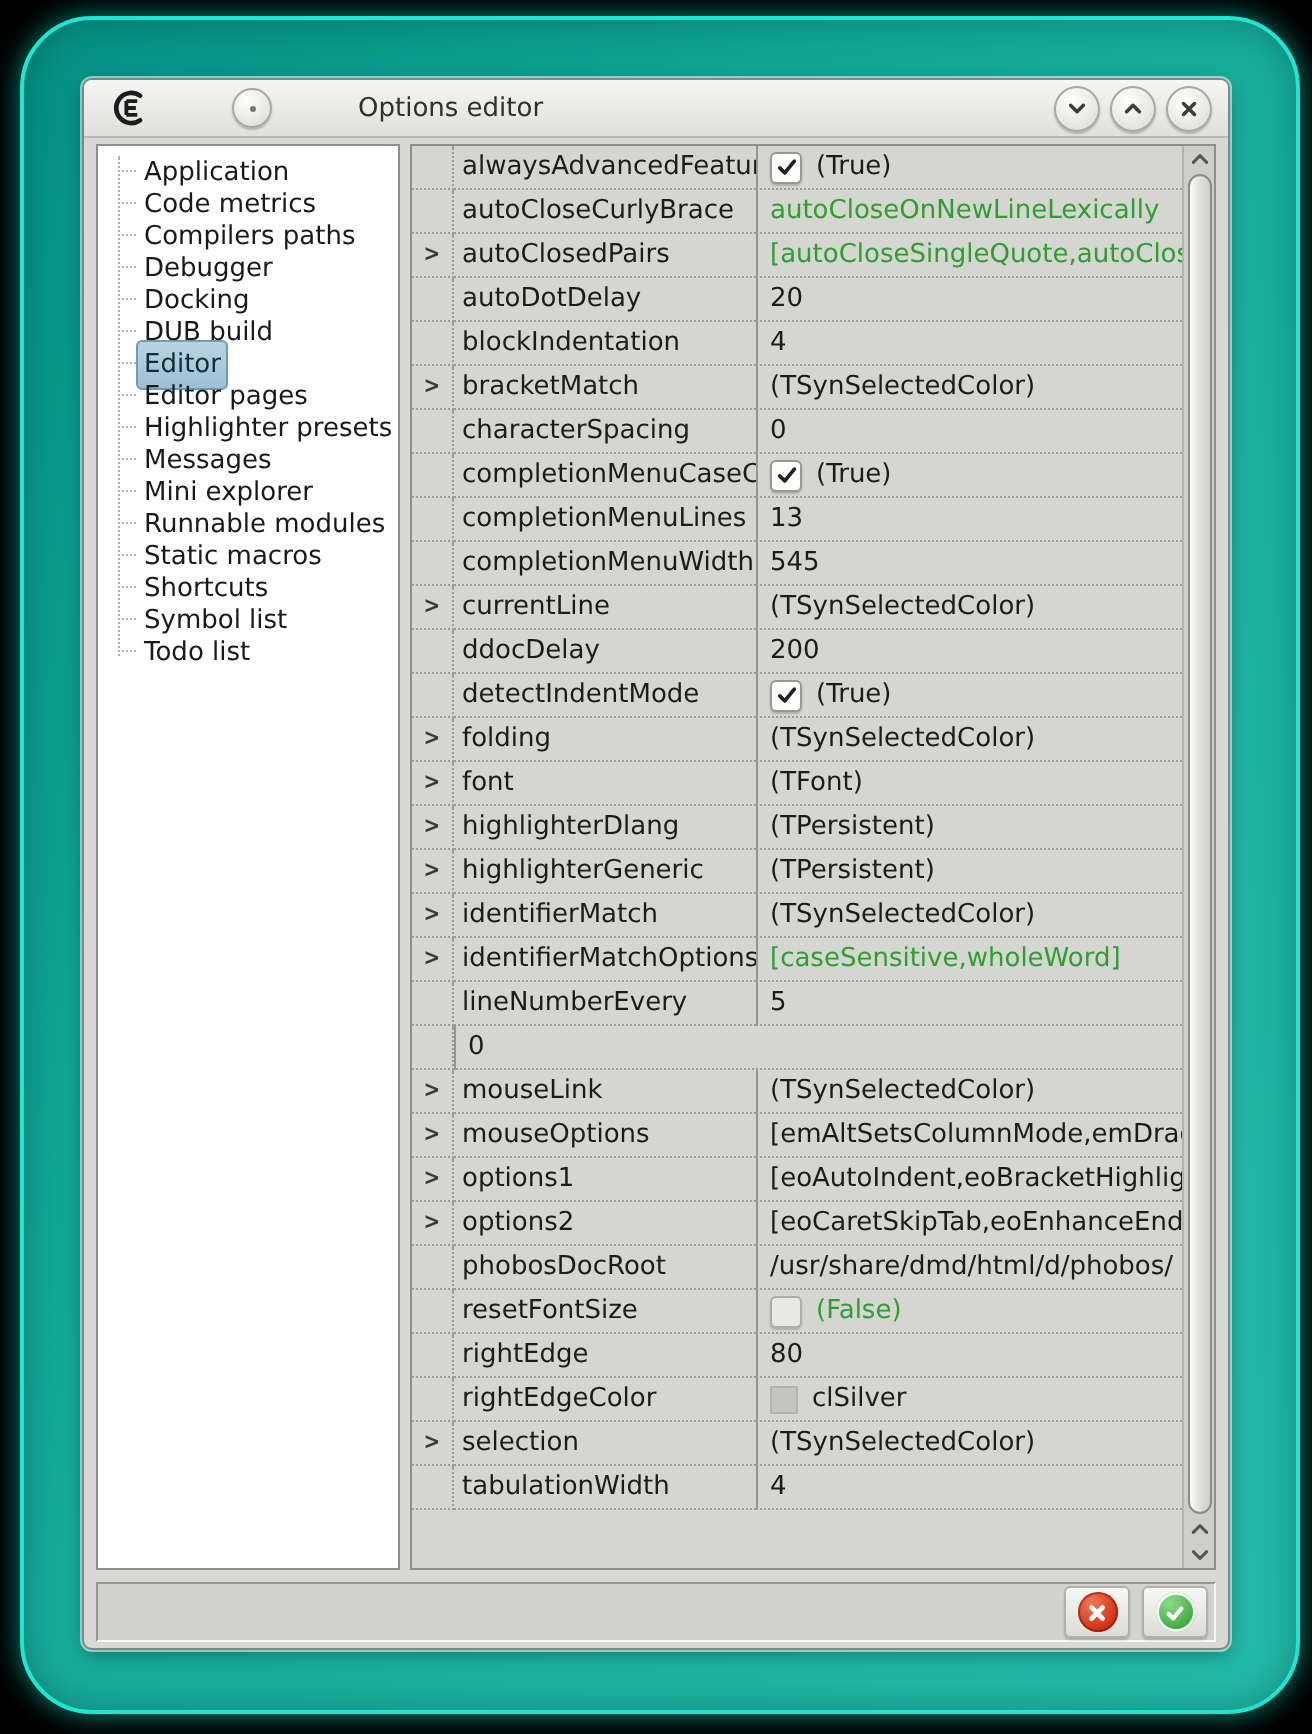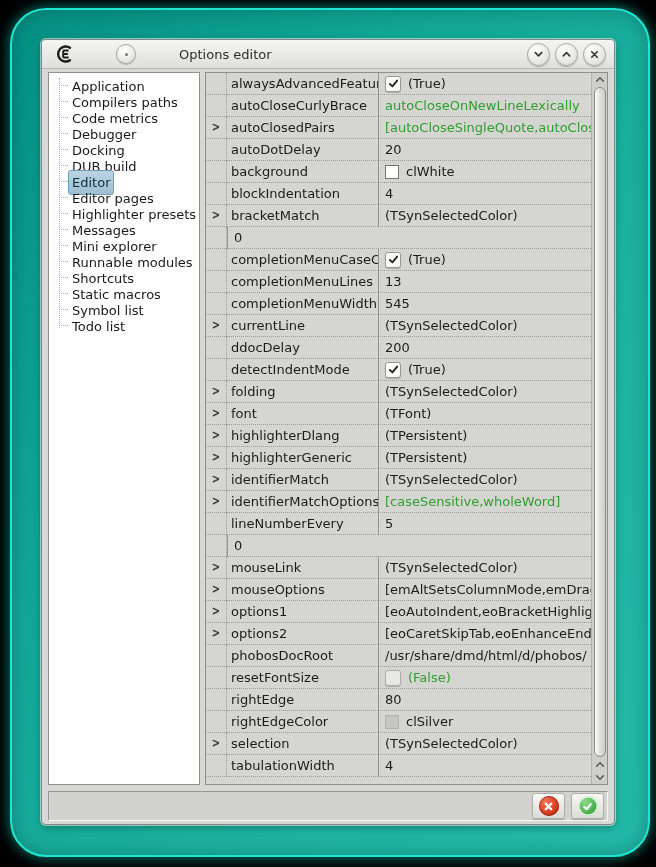--- a/index.html
+++ b/index.html
@@ -161,28 +161,28 @@
   </div>
 
   <div class="tree">
     <div class="vline"></div>
   <div class="titem">
         <span class="tstem"></span>
         <span class="tlabel">Application</span>
       </div>
       <div class="titem">
         <span class="tstem"></span>
+        <span class="tlabel">Code metrics</span>
+      </div>
+      <div class="titem">
+        <span class="tstem"></span>
         <span class="tlabel">Compilers paths</span>
       </div>
       <div class="titem">
         <span class="tstem"></span>
-        <span class="tlabel">Code metrics</span>
-      </div>
-      <div class="titem">
-        <span class="tstem"></span>
         <span class="tlabel">Debugger</span>
       </div>
       <div class="titem">
         <span class="tstem"></span>
         <span class="tlabel">Docking</span>
       </div>
       <div class="titem">
         <span class="tstem"></span>
         <span class="tlabel">DUB build</span>
       </div>
@@ -205,25 +205,25 @@
       <div class="titem">
         <span class="tstem"></span>
         <span class="tlabel">Mini explorer</span>
       </div>
       <div class="titem">
         <span class="tstem"></span>
         <span class="tlabel">Runnable modules</span>
       </div>
       <div class="titem">
         <span class="tstem"></span>
+        <span class="tlabel">Static macros</span>
+      </div>
+      <div class="titem">
+        <span class="tstem"></span>
         <span class="tlabel">Shortcuts</span>
-      </div>
-      <div class="titem">
-        <span class="tstem"></span>
-        <span class="tlabel">Static macros</span>
       </div>
       <div class="titem">
         <span class="tstem"></span>
         <span class="tlabel">Symbol list</span>
       </div>
       <div class="titem">
         <span class="tstem"></span>
         <span class="tlabel">Todo list</span>
       </div>
     </div>
@@ -260,44 +260,37 @@
         </div>
         <div class="prow">
           <div class="pmarker"></div>
           <div class="pname">autoDotDelay</div>
           <div class="pval">
             <span class="vtext">20</span>
           </div>
         </div>
         <div class="prow">
           <div class="pmarker"></div>
-          <div class="pname">background</div>
-          <div class="pval">
-            <span class="swatch" style="background: rgb(255, 255, 255); border: 1px solid rgb(118, 118, 111);"></span>
-            <span class="vtext">clWhite</span>
-          </div>
-        </div>
-        <div class="prow">
-          <div class="pmarker"></div>
           <div class="pname">blockIndentation</div>
           <div class="pval">
             <span class="vtext">4</span>
           </div>
         </div>
         <div class="prow">
           <div class="pmarker">
             <span class="arr">&gt;</span>
           </div>
           <div class="pname">bracketMatch</div>
           <div class="pval">
             <span class="vtext">(TSynSelectedColor)</span>
           </div>
         </div>
         <div class="prow">
           <div class="pmarker"></div>
+          <div class="pname">characterSpacing</div>
           <div class="pval">
             <span class="vtext">0</span>
           </div>
         </div>
         <div class="prow">
           <div class="pmarker"></div>
           <div class="pname">completionMenuCaseCare</div>
           <div class="pval">
             <span class="checkbox">
               <svg width="11" height="11" viewBox="0 0 12 12">

